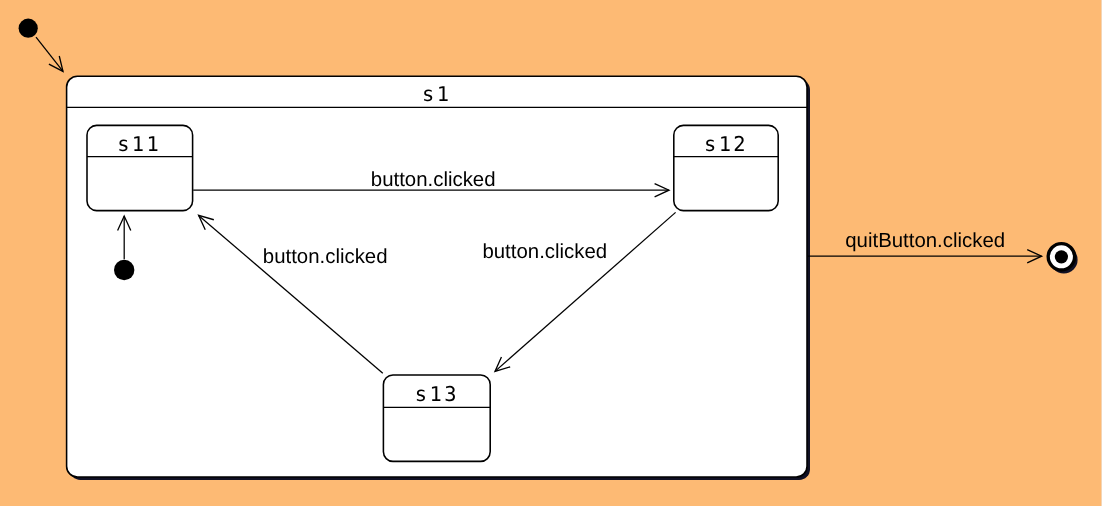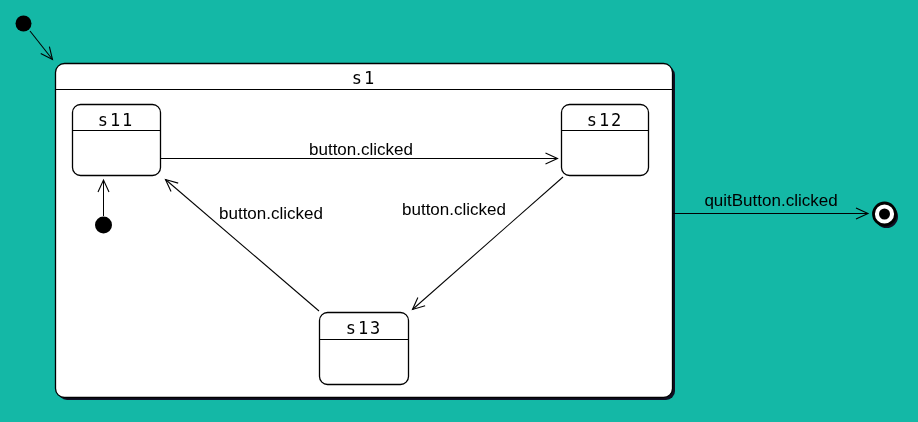--- a/index.html
+++ b/index.html
@@ -5,21 +5,21 @@
   html, body {
     margin: 0;
     padding: 0;
     background: #ededed;
     font-family: "Liberation Sans", sans-serif;
   }
   .canvas {
     position: relative;
     width: 918px;
     height: 422px;
-    background: #14b8a6;
+    background: #fdba74;
     overflow: hidden;
   }
   svg { display: block; }
   .state-title {
     font-family: "DejaVu Sans Mono", monospace;
     font-size: 17px;
     letter-spacing: 2px;
     fill: #000000;
   }
   .trans-label {

